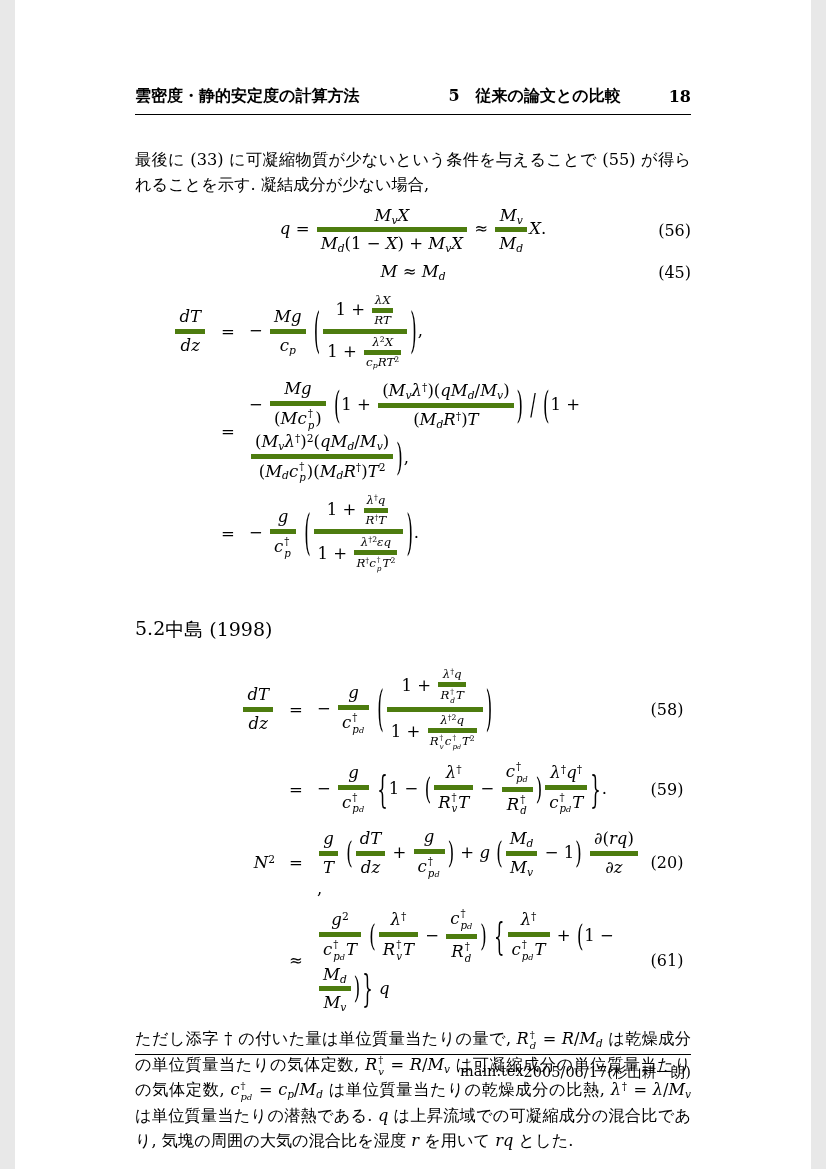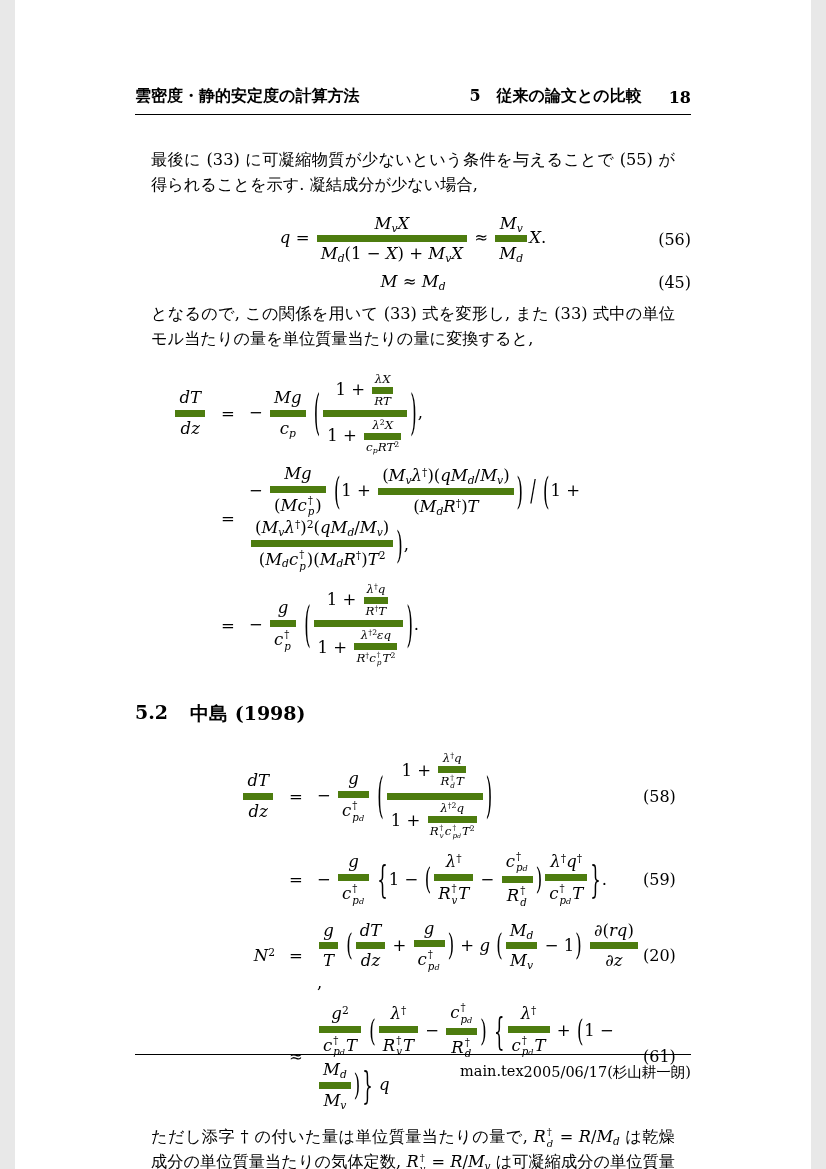--- a/index.html
+++ b/index.html
@@ -2,39 +2,39 @@
 <html lang="ja"><head>
 <meta charset="utf-8">
 <style>
   html,body{margin:0;padding:0;background:#e8e8e8}
   .page{position:relative;width:796px;height:1169px;margin:0 auto;background:#ffffff;
         box-sizing:border-box;padding:86px 120px 0;overflow:hidden;color:#000;
         font-family:"DejaVu Serif","Liberation Serif",serif}
   
   .hdr{display:flex;justify-content:space-between;align-items:baseline;
        font-weight:bold;font-size:16px;border-bottom:1.8px solid #000;padding-bottom:7px}
-  .hdr-right{display:flex;gap:27px;align-items:flex-end}
+  .hdr-right{display:flex;gap:48px;align-items:center}
   
-  .para{font-size:16.2px;line-height:1.56;text-align:justify;margin:16px}
+  .para{font-size:16.2px;line-height:1.56;text-align:justify;margin:0}
   .mt1{margin-top:32px}.mt2{margin-top:10px}.mt3{margin-top:8px}.mt4{margin-top:12px}
   
-  .sec{font-size:19px;font-weight:bold;margin:28px 0 20px;display:flex;gap:22px}
+  .sec{font-size:19px;font-weight:normal;margin:39px 0 20px;display:flex;}
   
   i{font-style:italic}
   .ceq{position:relative;text-align:center;font-size:16.5px;margin-top:8px}
   .ceq .eqn{position:absolute;right:0;top:50%;transform:translateY(-50%);font-size:16px}
   .eqtab{width:100%;border-collapse:collapse;font-size:16.5px}
   .eqtab td{padding:5px 0;vertical-align:middle}
   td.lhs{text-align:right;white-space:nowrap}
   td.rel{text-align:center;width:42px}
   td.rhs{text-align:left}
-  td.num{text-align:left;width:48px;font-size:16px}
+  td.num{text-align:center;width:48px;font-size:16px}
   .lb{width:72px}.lc{width:140px}
   .fr{display:inline-block;vertical-align:middle;text-align:center;line-height:1.2;margin:0 2px}
-  .nu{display:block;padding:0 4px 2px;border-bottom:7px solid #4d7c0f}
+  .nu{display:block;padding:0 4px 2px;border-bottom:5px solid #4d7c0f}
   .de{display:block;padding:2px 4px 0}
   .sm{font-size:0.72em;line-height:1.1}
   .sm .nu{padding:0 2px 1px}
   .sm .de{padding:1px 2px 0}
   sup{font-size:0.65em;vertical-align:0.5em;line-height:0}
   sub{font-size:0.65em;vertical-align:-0.25em;line-height:0}
   .ss{display:inline-block;vertical-align:-0.5em;text-align:left;font-size:0.62em;line-height:1.15;margin:0 1px}
   .ss b{display:block;font-weight:400;font-style:normal}
   .xs{font-size:0.8em}
   .bg{display:inline-block;vertical-align:middle;margin:0 1px;font-weight:400}
@@ -62,21 +62,20 @@
 
   <div class="ceq">
     <span><i>q</i> = <span class="fr"><span class="nu"><i>M</i><sub><i>v</i></sub><i>X</i></span><span class="de"><i>M</i><sub><i>d</i></sub>(1 − <i>X</i>) + <i>M</i><sub><i>v</i></sub><i>X</i></span></span> ≈ <span class="fr"><span class="nu"><i>M</i><sub><i>v</i></sub></span><span class="de"><i>M</i><sub><i>d</i></sub></span></span><i>X</i>.</span>
     <span class="eqn">(56)</span>
   </div>
   <div class="ceq">
     <span><i>M</i> ≈ <i>M</i><sub><i>d</i></sub></span>
     <span class="eqn">(45)</span>
   </div>
 
-  <p class="para mt2">となるので, この関係を用いて (33) 式を変形し, また (33) 式中の単位モル当たりの量を単位質量当たりの量に変換すると,</p>
 
   <table class="eqtab mt3">
     <tbody>
         <tr>
       <td class="lhs lb"><span class="fr"><span class="nu"><i>dT</i></span><span class="de"><i>dz</i></span></span></td>
       <td class="rel">=</td>
       <td class="rhs">− <span class="fr"><span class="nu"><i>Mg</i></span><span class="de"><i>c</i><sub><i>p</i></sub></span></span> <span class="bg s3">(</span><span class="fr"><span class="nu">1 + <span class="fr sm"><span class="nu"><i>λX</i></span><span class="de"><i>RT</i></span></span></span><span class="de">1 + <span class="fr sm"><span class="nu"><i>λ</i><sup>2</sup><i>X</i></span><span class="de"><i>c</i><sub><i>p</i></sub><i>RT</i><sup>2</sup></span></span></span></span><span class="bg s3">)</span>,</td>
     </tr>
     <tr>
       <td class="lhs lb"></td>

